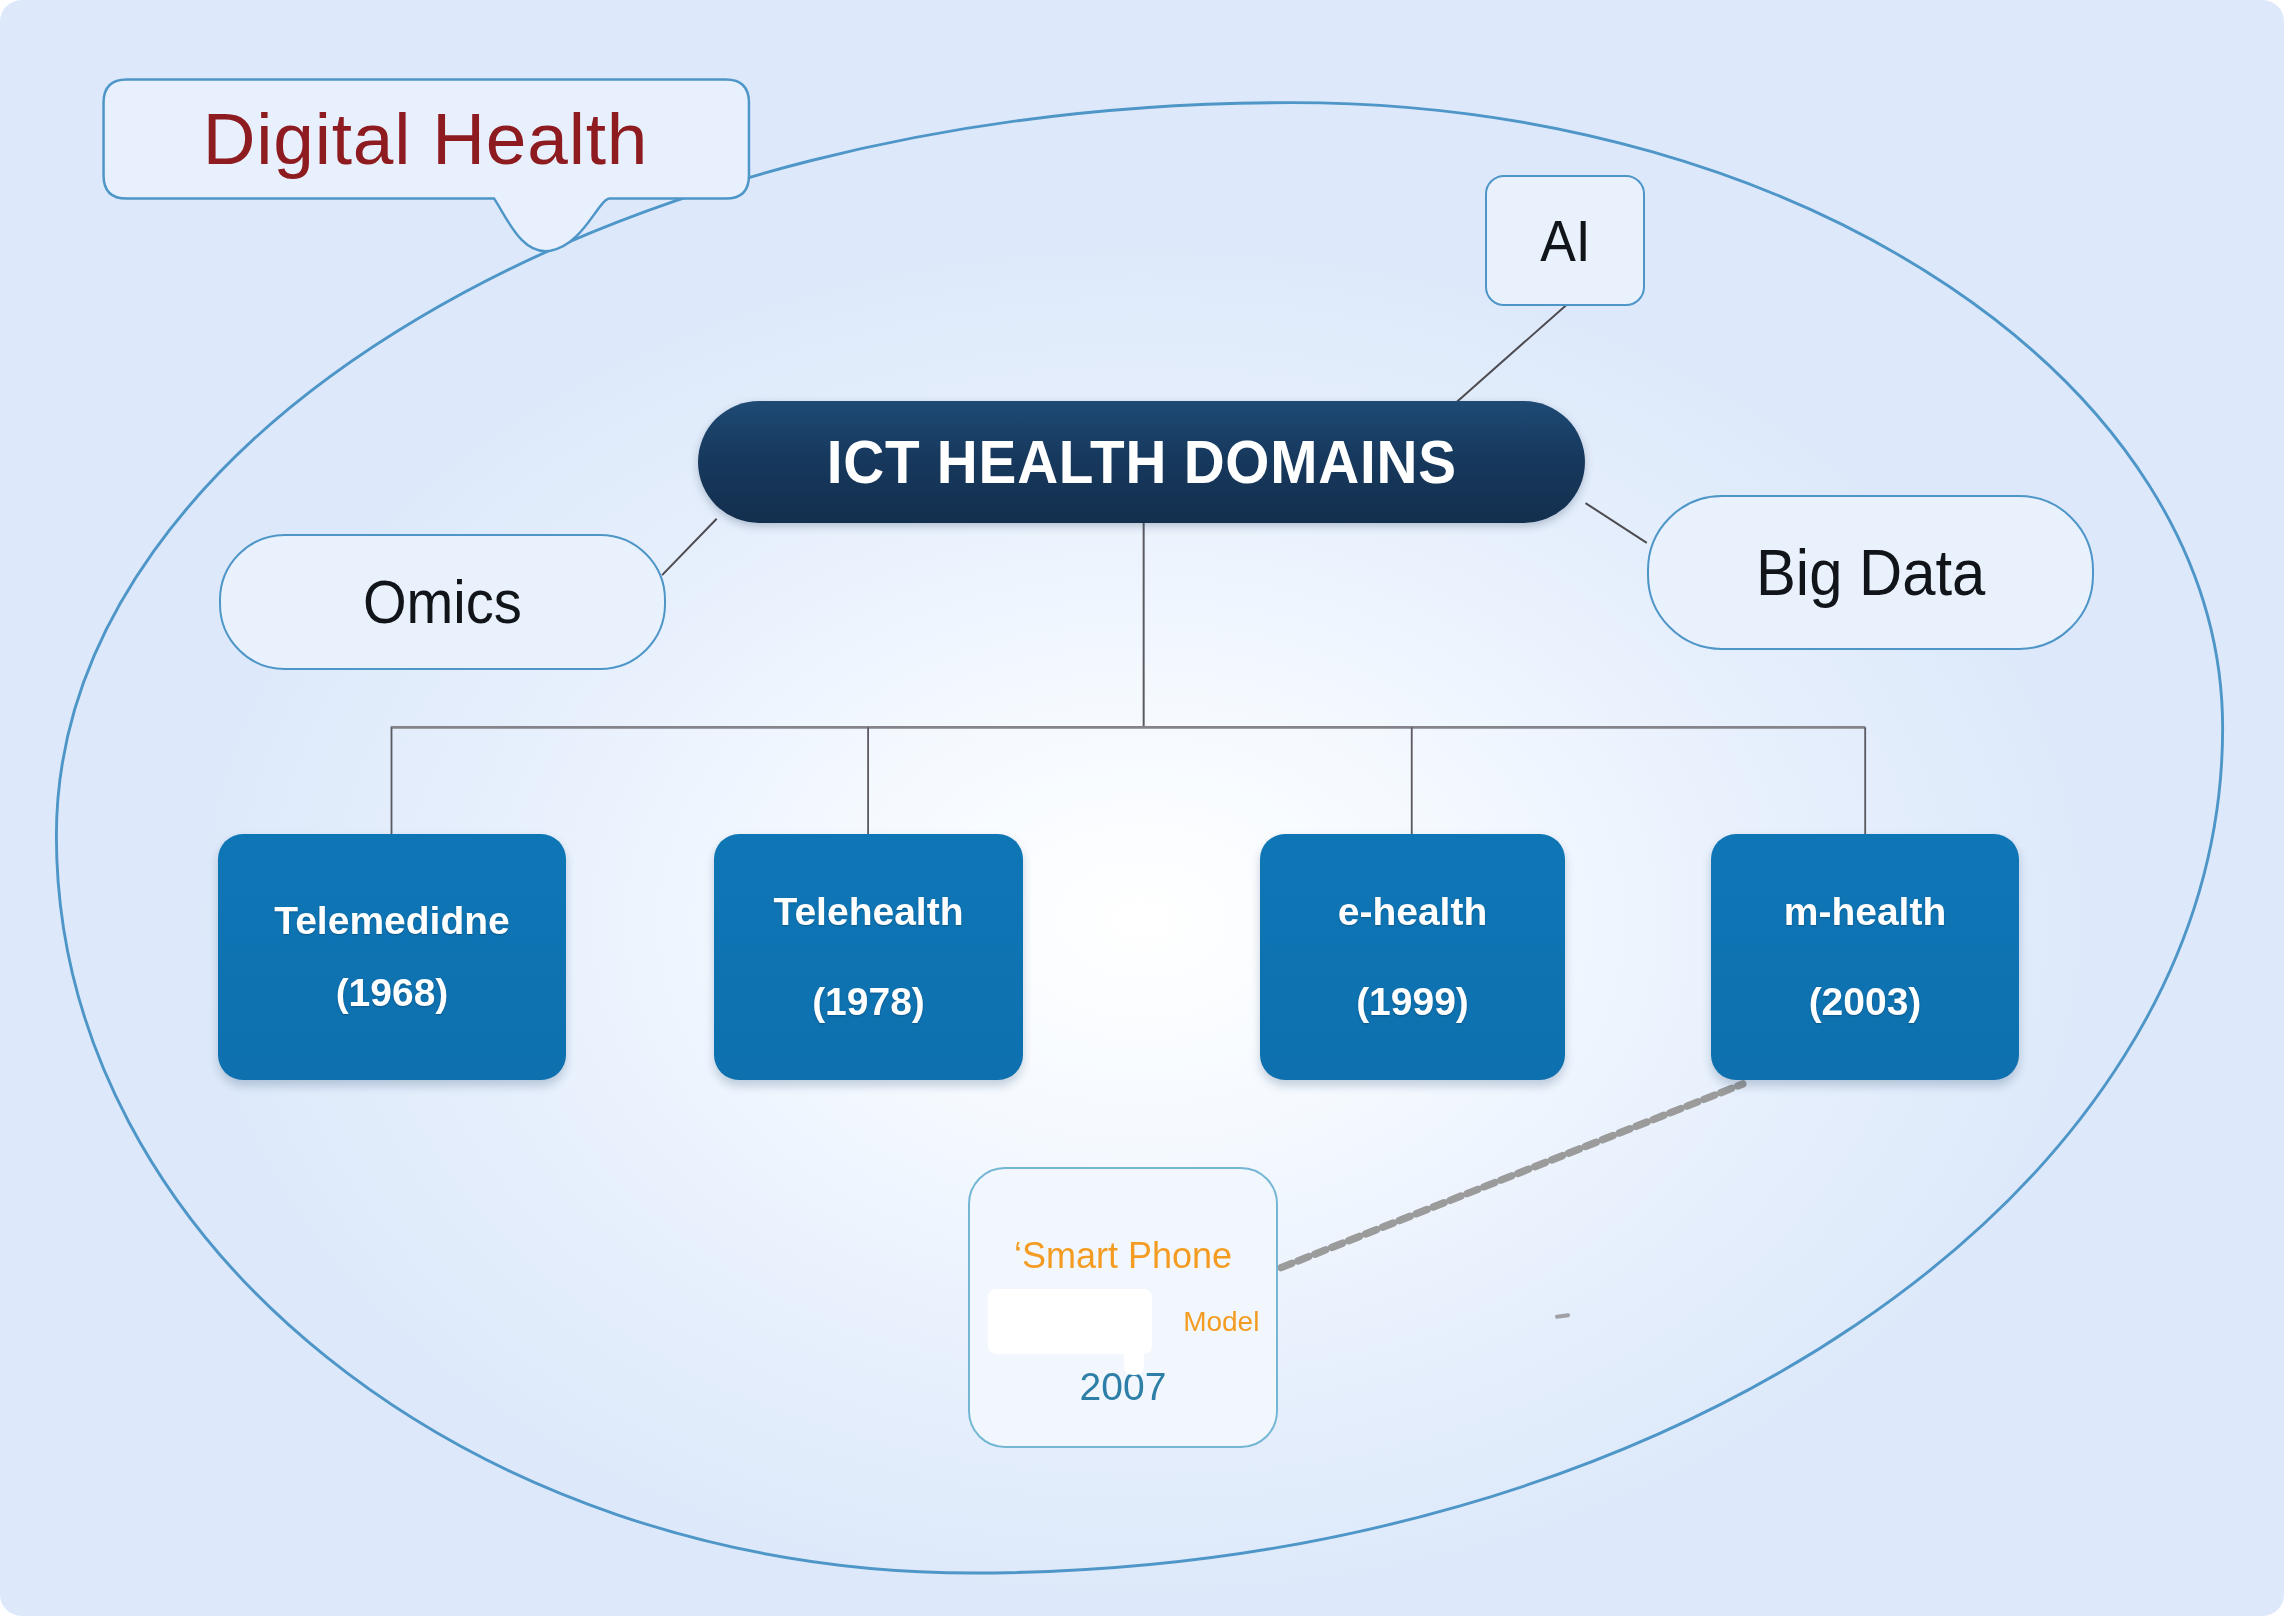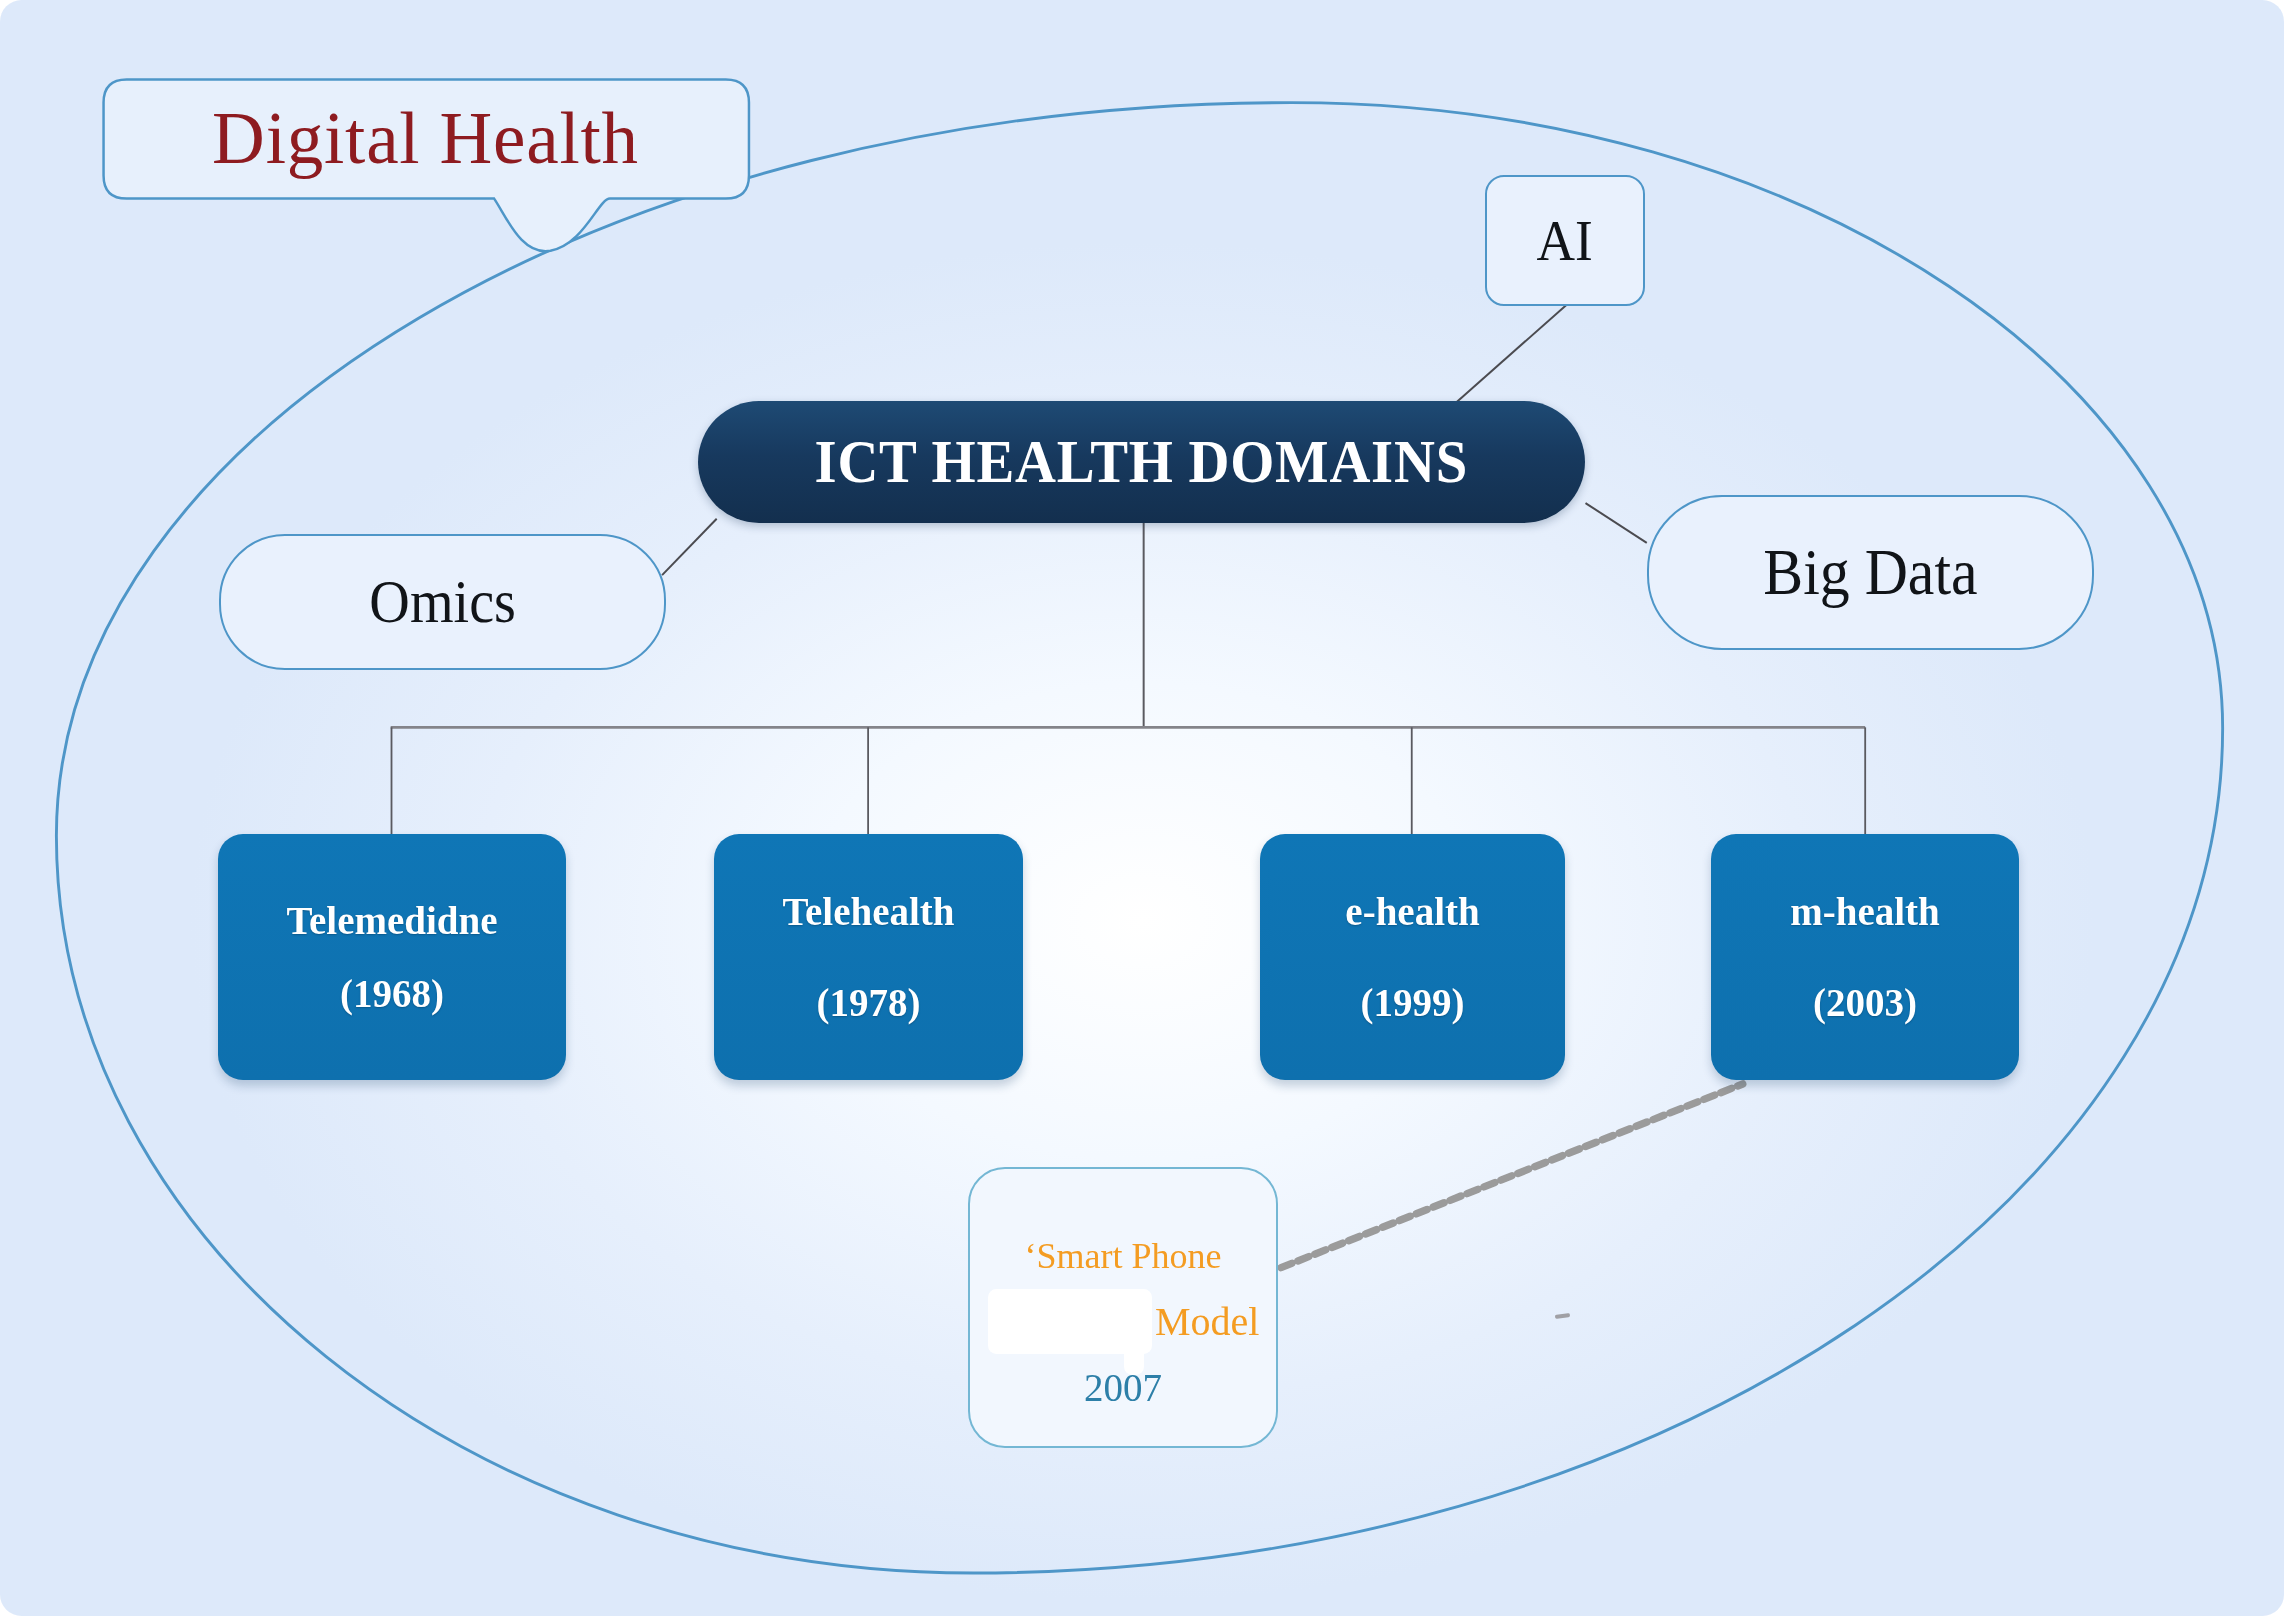--- a/index.html
+++ b/index.html
@@ -1,21 +1,21 @@
 <!DOCTYPE html>
 <html style="font-size:13.2px"><head>
 <meta charset="utf-8">
 <style>
   html,body{margin:0;padding:0;background:#ffffff;}
   .canvas{
     position:relative;
     width:2284px;height:1616px;
     border-radius:21.5px;
     overflow:hidden;
-    font-family:Liberation Serif, serif;
+    font-family:Liberation Sans, sans-serif;
     background:
       radial-gradient(952px 679px at 50% 57%, #ffffff 0%, #f4f9ff 35%, #e6effc 70%, #dde9fa 100%);
   }
   svg.layer{position:absolute;left:0;top:0;width:2284px;height:1616px;}
 
   
   .bubble-text{
     position:absolute;left:103px;top:79px;width:645px;height:119px;
     display:flex;align-items:center;justify-content:center;
     font-size:73px;color:#8e1b20;letter-spacing:0.8px;
@@ -68,21 +68,21 @@
     position:absolute;left:968px;top:1167px;width:310px;height:281px;
     border:2.5px solid #74b7d4;border-radius:37px;
     background:#f2f7fe;
     box-sizing:border-box;
     display:flex;flex-direction:column;align-items:center;
     padding-top:66px;
   }
   .note-line1{font-size:36px;color:#f49c22;white-space:nowrap;}
   .note-line2{align-self:stretch;display:flex;align-items:center;justify-content:flex-end;
     height:76px;margin-top:6.6px;padding-right:16.6px;position:relative;}
-  .note-line2 .model{font-size:40px;color:#f49c22;white-space:nowrap;}
+  .note-line2 .model{font-size:28px;color:#f49c22;white-space:nowrap;}
   .redaction{position:absolute;background:#ffffff;border-radius:8.3px;}
   .redaction.main{left:18px;top:5px;width:164px;height:65px;}
   .redaction.tail{left:154px;top:40px;width:20px;height:51px;}
   .note-line3{font-size:39px;color:#2d7fa8;margin-top:5px;}
 
   .stray-dash{
     position:absolute;left:1555px;top:1314px;width:15px;height:4.1px;
     background:#a0a0a5;transform:rotate(-8deg);border-radius:1.7px;
   }
 </style>

